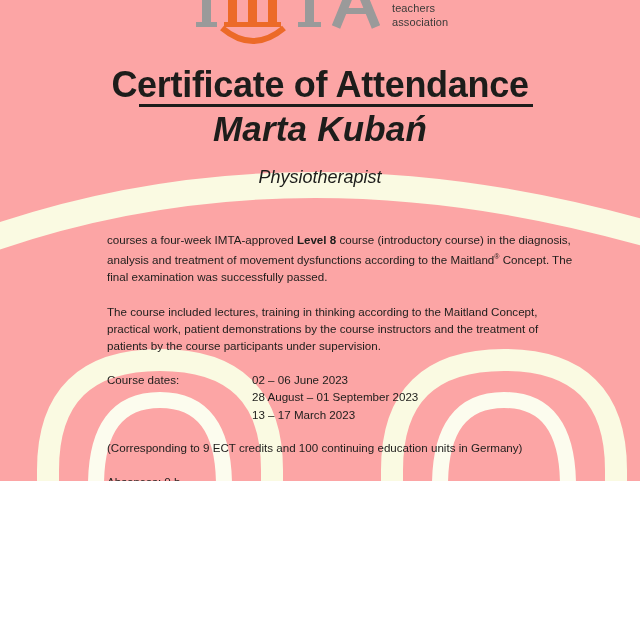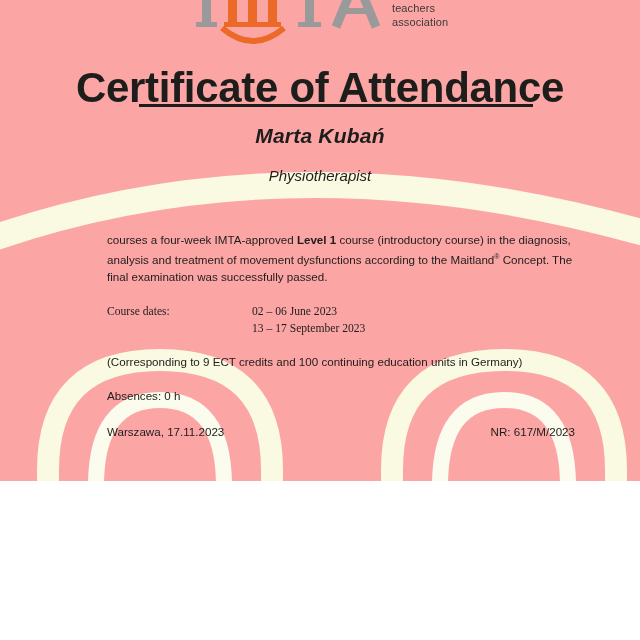--- a/index.html
+++ b/index.html
@@ -55,57 +55,57 @@
   }
   .logo-words div { white-space: nowrap; }
 
   
   .title {
     position: absolute;
     left: 0;
     top: 64px;
     width: 640px;
     text-align: center;
-    font-size: 42px;
+    font-size: 36px;
     font-weight: bold;
     letter-spacing: -0.3px;
     color: #1d1d1b;
     z-index: 2;
   }
   .title-rule {
     position: absolute;
     left: 139px;
     top: 104px;
     width: 394px;
     height: 3px;
     background: #1d1d1b;
     z-index: 2;
   }
 
   
   .recipient {
     position: absolute;
     left: 0;
-    top: 124px;
+    top: 109px;
     width: 640px;
     text-align: center;
-    font-size: 21px;
+    font-size: 35px;
     font-weight: bold;
     font-style: italic;
     letter-spacing: 0.2px;
     color: #1d1d1b;
     z-index: 2;
   }
   .recipient-role {
     position: absolute;
     left: 0;
     top: 167px;
     width: 640px;
     text-align: center;
-    font-size: 15px;
+    font-size: 18px;
     font-style: italic;
     color: #1d1d1b;
     z-index: 2;
   }
 
   
   .body-area {
     position: absolute;
     left: 107px;
     top: 231px;
@@ -120,21 +120,20 @@
   .para b { font-weight: bold; }
   .reg {
     font-size: 7px;
     vertical-align: 5px;
     letter-spacing: 0;
   }
 
   .dates-row {
     display: flex;
     margin: 0 0 16px 0;
-    font-family: Liberation Serif, serif;
   }
   .dates-label { width: 145px; flex: none; }
   .dates-list { flex: 1; }
   .dates-list div { white-space: nowrap; }
 
   .footer-row {
     display: flex;
     justify-content: space-between;
     margin-top: 19px;
   }
@@ -194,28 +193,30 @@
   </div>
 
   <div class="title">Certificate of Attendance</div>
   <div class="title-rule"></div>
 
   <div class="recipient">Marta Kubań</div>
   <div class="recipient-role">Physiotherapist</div>
 
   <div class="body-area">
 
-    <p class="para"><span>courses a four-week IMTA-approved </span><b>Level 1</b><span> course (introductory course) in the diagnosis, analysis and treatment of movement dysfunctions according to the Maitland</span><span class="reg">®</span><span> Concept. The final examination was successfully passed.</span></p>
-
+    <p class="para"><span>courses a four-week IMTA-approved </span><b>Level 8</b><span> course (introductory course) in the diagnosis, analysis and treatment of movement dysfunctions according to the Maitland</span><span class="reg">®</span><span> Concept. The final examination was successfully passed.</span></p>
+
+    <p class="para">The course included lectures, training in thinking according to the Maitland Concept, practical work, patient demonstrations by the course instructors and the treatment of patients by the course participants under supervision.</p>
 
     <div class="dates-row">
       <div class="dates-label">Course dates:</div>
       <div class="dates-list">
         <div>02 – 06 June 2023</div>
-        <div>13 – 17 September 2023</div>
+        <div>28 August – 01 September 2023</div>
+        <div>13 – 17 March 2023</div>
       </div>
     </div>
 
     <p class="para">(Corresponding to 9 ECT credits and 100 continuing education units in Germany)</p>
 
     <p class="para">Absences: 0 h</p>
 
 
     <div class="footer-row">
       <div>Warszawa, 17.11.2023</div>

